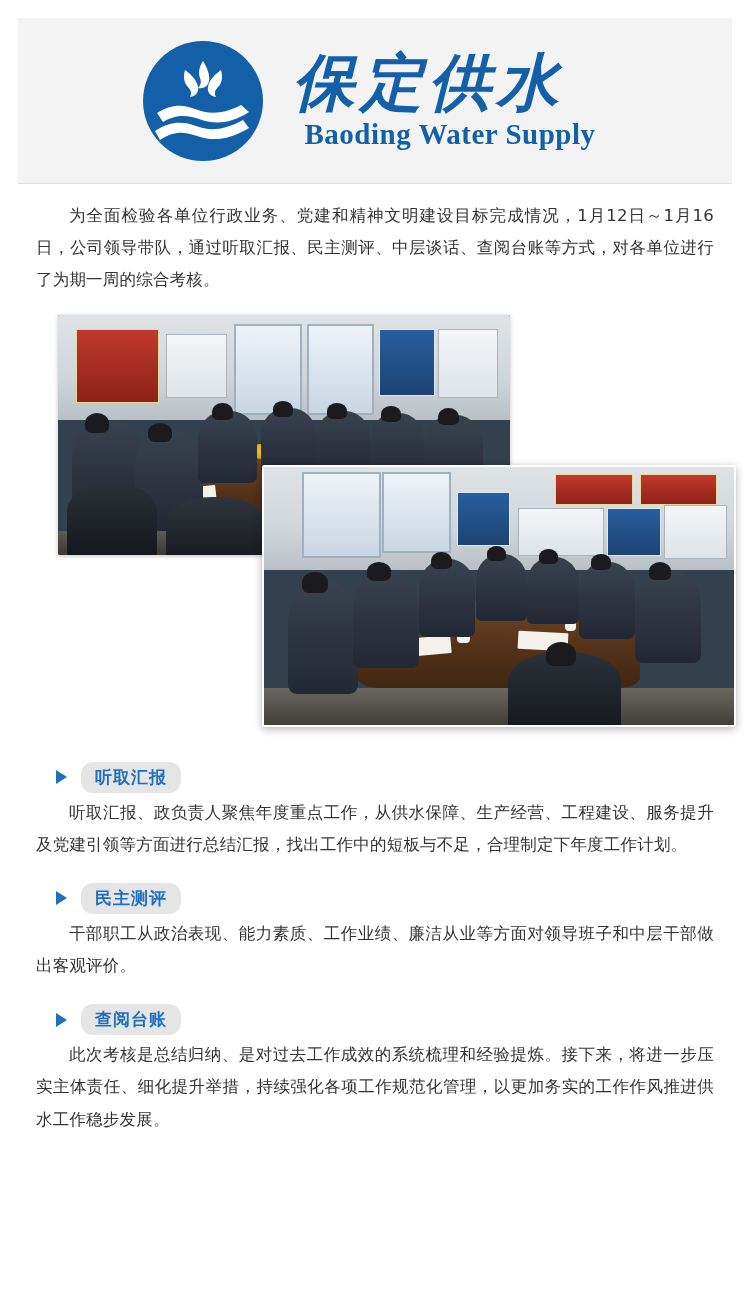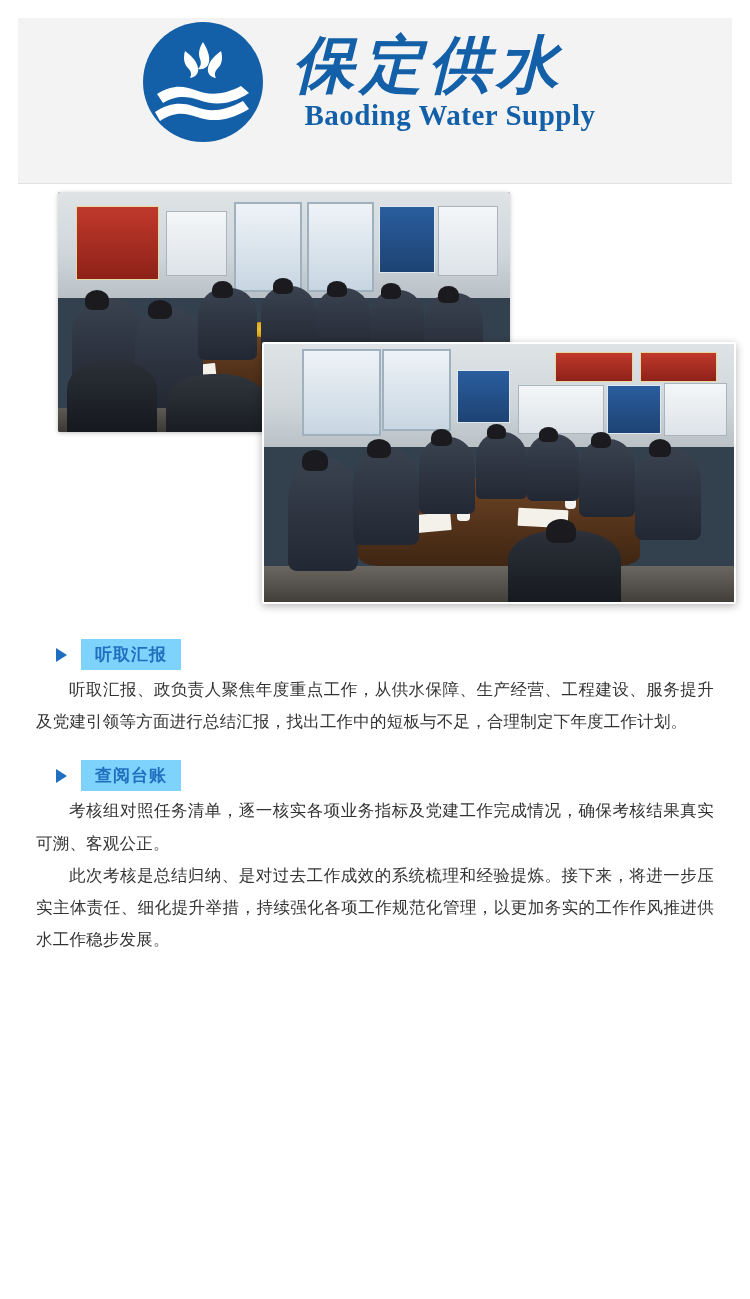--- a/index.html
+++ b/index.html
@@ -21,21 +21,21 @@
   .outer-pad {
     padding: 18px 18px 0 18px;
     box-sizing: border-box;
   }
 
   
   .logo-banner {
     background: #f3f3f3;
     height: 165px;
     display: flex;
-    align-items: flex-start;
+    align-items: center;
     justify-content: center;
     position: relative;
     overflow: hidden;
   }
   .logo-wrap {
     display: flex;
     align-items: center;
     gap: 26px;
     transform: translateX(-8px);
   }
@@ -198,23 +198,23 @@
     border-left: 11px solid #1f6fbf;
     border-top: 7px solid transparent;
     border-bottom: 7px solid transparent;
     flex: 0 0 auto;
   }
   .sec-title {
     font-family: "DejaVu Sans", sans-serif;
     font-size: 17px;
     font-weight: bold;
     color: #1f6fbf;
-    background: #7dd3fc;
+    background: #e5e5e5;
     padding: 4px 14px;
-    border-radius: 0;
+    border-radius: 12px;
     letter-spacing: 1px;
   }
   .sec-body {
     margin-top: 10px;
     margin-bottom: 6px;
   }
   .top-rule {
     height: 1px;
     background: #e0e3e6;
     margin: 0 0 0 0;
@@ -245,20 +245,21 @@
         </div>
         <div class="logo-title">
           <div class="logo-cn">保定供水</div>
           <div class="logo-en">Baoding  Water Supply</div>
         </div>
       </div>
     </div>
     <div class="top-rule"></div>
 
     <div class="content">
+      <p class="para intro">为全面检验各单位行政业务、党建和精神文明建设目标完成情况，1月12日～1月16日，公司领导带队，通过听取汇报、民主测评、中层谈话、查阅台账等方式，对各单位进行了为期一周的综合考核。</p>
 
       <div class="collage">
 
         <div class="photo photo-a">
           <div class="scene">
             <div class="wall"></div>
             <div class="banner-red" style="left:4%;top:6%;width:18%;height:30%;"></div>
             <div class="board-white" style="left:24%;top:8%;width:13%;height:26%;"></div>
             <div class="window" style="left:39%;top:4%;width:14%;height:36%;"></div>
             <div class="window" style="left:55%;top:4%;width:14%;height:36%;"></div>
@@ -330,25 +331,29 @@
         </div>
 
       </div>
 
       <div class="sec-head">
         <span class="tri"></span>
         <span class="sec-title">听取汇报</span>
       </div>
       <p class="para sec-body">听取汇报、政负责人聚焦年度重点工作，从供水保障、生产经营、工程建设、服务提升及党建引领等方面进行总结汇报，找出工作中的短板与不足，合理制定下年度工作计划。</p>
 
+      <div class="sec-head">
+        <span class="tri"></span>
+        <span class="sec-title">民主测评</span>
+      </div>
+      <p class="para sec-body">干部职工从政治表现、能力素质、工作业绩、廉洁从业等方面对领导班子和中层干部做出客观评价。</p>
 
       <div class="sec-head">
         <span class="tri"></span>
         <span class="sec-title">查阅台账</span>
       </div>
 
-      <p class="para sec-body">考核组对照任务清单，逐一核实各项业务指标及党建工作完成情况，确保考核结果真实可溯、客观公正。</p>
 
       <p class="para">此次考核是总结归纳、是对过去工作成效的系统梳理和经验提炼。接下来，将进一步压实主体责任、细化提升举措，持续强化各项工作规范化管理，以更加务实的工作作风推进供水工作稳步发展。</p>
     </div>
 
   </div>
 </div>
 
 </body></html>

